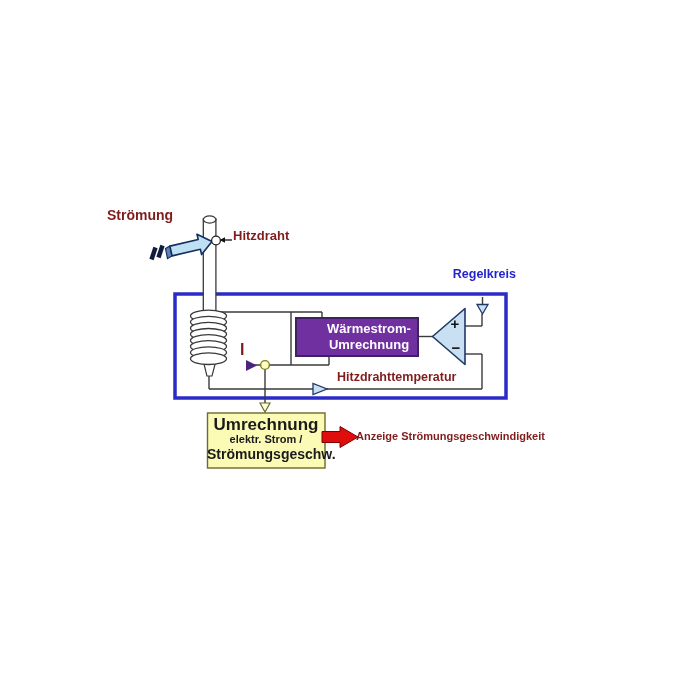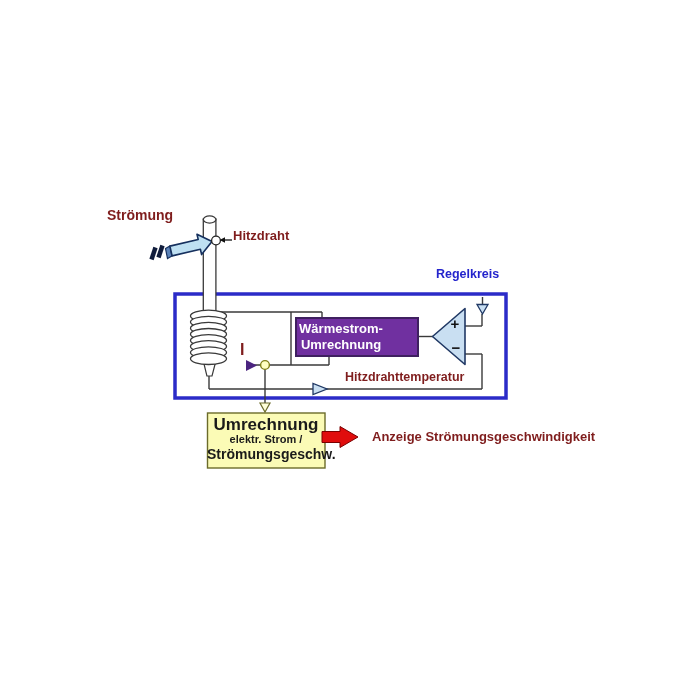--- a/index.html
+++ b/index.html
@@ -7,26 +7,26 @@
     position:relative;width:700px;height:700px;background:#ffffff;
     overflow:hidden;font-family:"Liberation Sans",sans-serif;
   }
   #diagram-svg{position:absolute;left:0;top:0;}
   .lbl{
     position:absolute;font-family:"Liberation Sans",sans-serif;
     font-weight:bold;color:#7f1d1d;white-space:nowrap;line-height:1.1;
   }
   .lbl-stroemung{left:107px;top:208px;font-size:14px;}
   .lbl-hitzdraht{left:233px;top:229px;font-size:13px;}
-  .lbl-regelkreis{left:436px;top:268px;width:80px;font-size:12.5px;color:#2424CC;}
+  .lbl-regelkreis{left:436px;top:268px;width:80px;text-align:right;font-size:12.5px;color:#2424CC;}
   .lbl-current{left:240px;top:341px;font-size:16px;}
-  .lbl-feedback{left:337px;top:371px;font-size:12.5px;margin-left:8px;}
-  .lbl-anzeige{left:372px;top:430px;font-size:13px;}
+  .lbl-feedback{left:337px;top:371px;font-size:12.5px;}
+  .lbl-anzeige{left:356px;top:430px;font-size:11px;}
   .gen-text{
-    position:absolute;left:280px;top:321px;width:122px;text-align:center;
+    position:absolute;left:308px;top:321px;width:122px;text-align:center;
     color:#ffffff;font-size:13px;font-weight:bold;line-height:16px;
   }
   .conv-text{
     position:absolute;left:207px;top:417px;width:118px;text-align:center;
     color:#1a1a1a;font-weight:bold;
   }
   .conv-l1{font-size:17px;line-height:16px;}
   .conv-l2{font-size:11px;line-height:13.5px;}
   .conv-l3{font-size:14px;line-height:14px;}
   .opamp-sign{position:absolute;width:16px;text-align:center;font-weight:bold;color:#111;}

